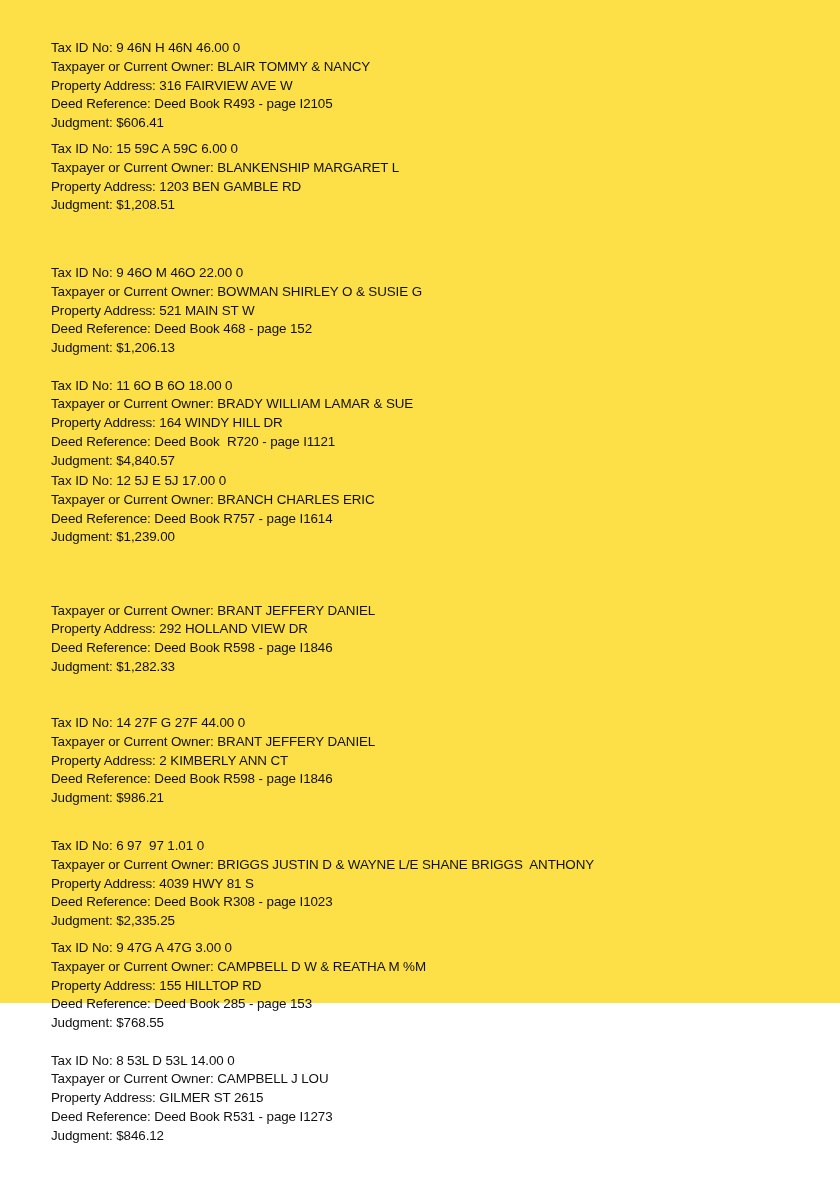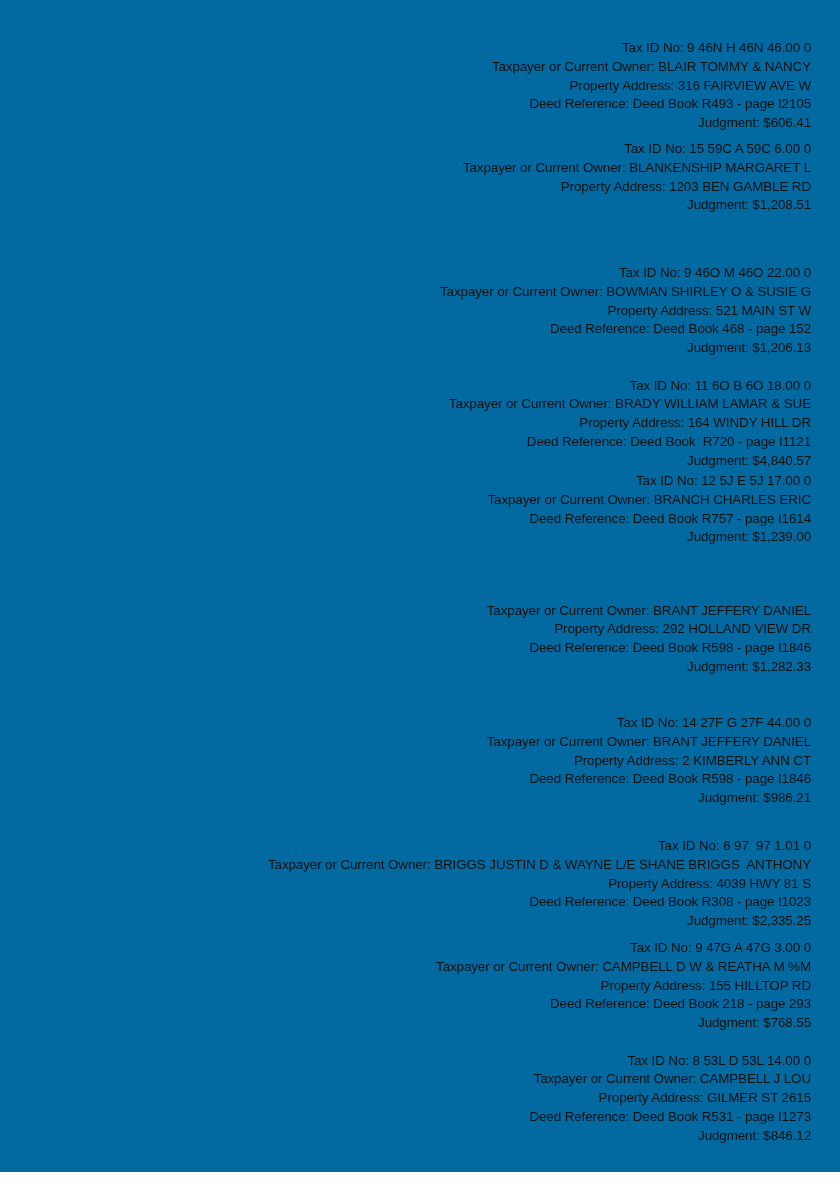--- a/index.html
+++ b/index.html
@@ -1,20 +1,20 @@
 <!DOCTYPE html>
 <html><head>
 <meta charset="utf-8">
 <style>
   html, body { margin: 0; padding: 0; background: #ffffff; }
   body {
     width: 840px; height: 1187px; position: relative; overflow: hidden;
     font-family: "Liberation Sans", sans-serif; color: #111111;
   }
-  .page { position: absolute; left: 0; top: 0; width: 840px; height: 1172px; background: #0369a1; text-align: right; }
+  .page { position: absolute; left: 0; top: 0; width: 840px; height: 1003px; background: #fde047; }
   .record { position: absolute; left: 51px; width: 760px; }
   .line {
     display: block; font-size: 13.4px; line-height: 18.8px; height: 18.8px;
     white-space: pre; letter-spacing: -0.1px;
   }
 </style>
 </head>
 <body>
 
 <div class="page">
@@ -77,21 +77,21 @@
     <span class="line">Taxpayer or Current Owner: BRIGGS JUSTIN D &amp; WAYNE L/E SHANE BRIGGS  ANTHONY</span>
     <span class="line">Property Address: 4039 HWY 81 S</span>
     <span class="line">Deed Reference: Deed Book R308 - page I1023</span>
     <span class="line">Judgment: $2,335.25</span>
   </div>
 
   <div class="record" style="top:939px">
     <span class="line">Tax ID No: 9 47G A 47G 3.00 0</span>
     <span class="line">Taxpayer or Current Owner: CAMPBELL D W &amp; REATHA M %M</span>
     <span class="line">Property Address: 155 HILLTOP RD</span>
-    <span class="line">Deed Reference: Deed Book 218 - page 293</span>
+    <span class="line">Deed Reference: Deed Book 285 - page 153</span>
     <span class="line">Judgment: $768.55</span>
   </div>
 
   <div class="record" style="top:1051.5px">
     <span class="line">Tax ID No: 8 53L D 53L 14.00 0</span>
     <span class="line">Taxpayer or Current Owner: CAMPBELL J LOU</span>
     <span class="line">Property Address: GILMER ST 2615</span>
     <span class="line">Deed Reference: Deed Book R531 - page I1273</span>
     <span class="line">Judgment: $846.12</span>
   </div>

